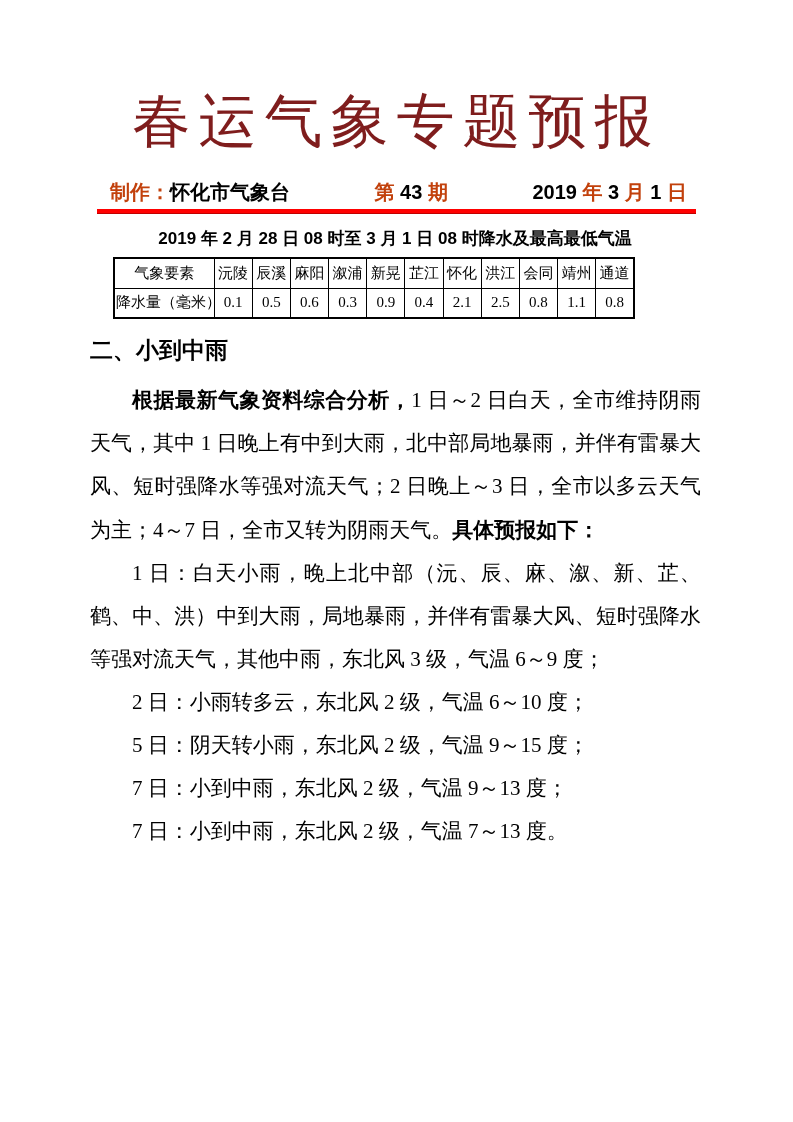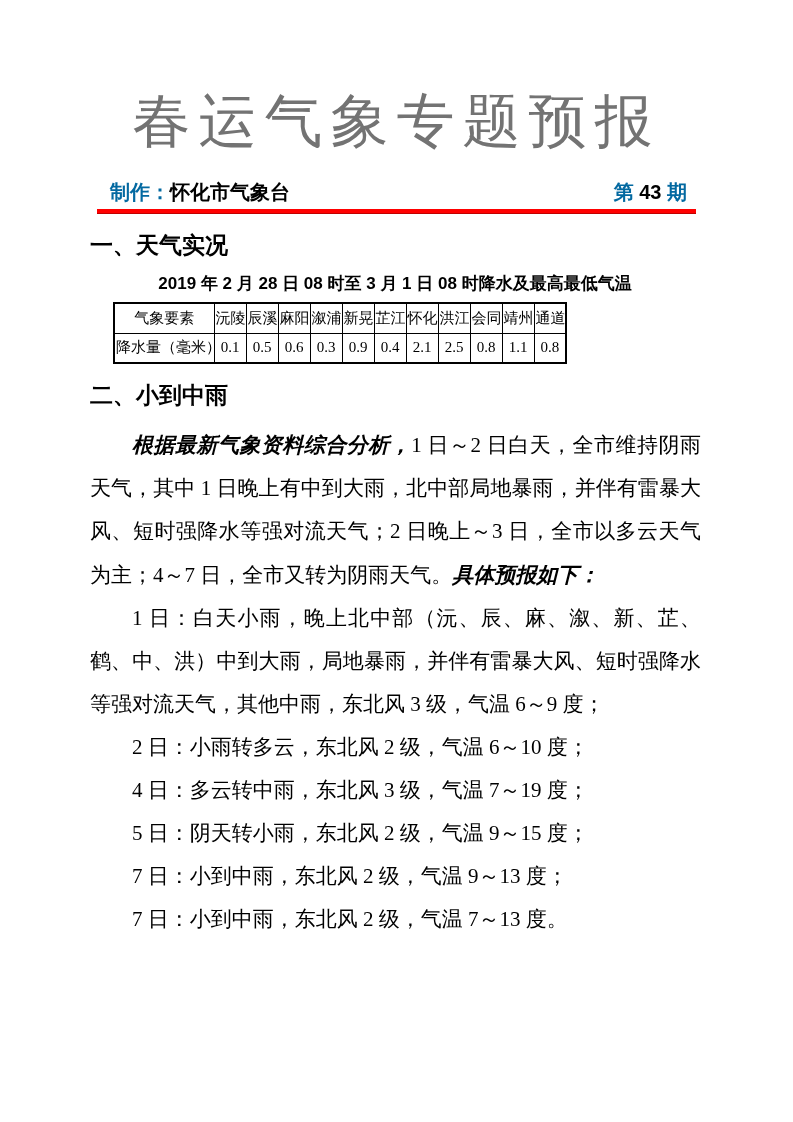--- a/index.html
+++ b/index.html
@@ -14,36 +14,36 @@
     color: #000000;
     overflow: hidden;
   }
   .doc-title {
     margin-top: 86px;
     text-align: center;
     font-family: "Liberation Serif", "DejaVu Serif", serif;
     font-size: 58px;
     line-height: 72px;
     letter-spacing: 8px;
-    color: #737373;
+    color: #7f1d1d;
     font-weight: normal;
     white-space: nowrap;
   }
   .header-info {
     display: flex;
     justify-content: space-between;
     align-items: baseline;
     margin: 22px 106px 0 110px;
     font-family: "Liberation Sans", "DejaVu Sans", sans-serif;
     font-weight: bold;
     font-size: 20px;
     line-height: 24px;
     white-space: nowrap;
   }
-  .red { color: #0369a1; }
+  .red { color: #c2410c; }
   .blk { color: #000000; text-align: center; }
   .header-rule {
     margin: 5px 97px 0 97px;
     border-top: 4px solid #ff0000;
     border-bottom: 1px solid #c00000;
     height: 2px;
   }
   .section-heading {
     margin: 17px 0 0 90px;
     font-family: "Liberation Sans", "DejaVu Sans", sans-serif;
@@ -55,21 +55,21 @@
     margin: 13px 93px 0 90px;
     text-align: center;
     font-family: "Liberation Sans", "DejaVu Sans", sans-serif;
     font-weight: bold;
     font-size: 17px;
     line-height: 24px;
     white-space: nowrap;
   }
   table.weather-table {
     margin: 6px 0 0 113px;
-    width: 454px;
+    width: 522px;
     border-collapse: collapse;
     border: 2px solid #000;
     table-layout: fixed;
     font-family: "Liberation Serif", "DejaVu Serif", serif;
     font-size: 15px;
   }
   table.weather-table col.label-col { width: 100px; }
   table.weather-table th,
   table.weather-table td {
     border: 1px solid #000;
@@ -86,42 +86,43 @@
   .body-text p {
     font-size: 21px;
     line-height: 43px;
     text-align: justify;
     text-indent: 2em;
     font-family: "Liberation Serif", "DejaVu Serif", serif;
   }
   .seg-bold {
     font-family: "Liberation Sans", "DejaVu Sans", sans-serif;
     font-weight: bold;
-    font-style: italic;
   }
 </style>
 </head>
 <body>
 
 <div class="page">
 
   <div class="doc-title">春运气象专题预报</div>
 
   <div class="header-info">
     <span>
       <span class="red">制作：</span><span class="blk">怀化市气象台</span>
     </span>
     <span>
       <span class="red">第</span><span class="blk"> 43 </span><span class="red">期</span>
     </span>
+    <span>
+      <span class="blk">2019 </span><span class="red">年</span><span class="blk"> 3 </span><span class="red">月</span><span class="blk"> 1 </span><span class="red">日</span>
+    </span>
   </div>
 
   <div class="header-rule"></div>
 
-  <div class="section-heading">一、天气实况</div>
 
   <div class="table-title">2019 年 2 月 28 日 08 时至 3 月 1 日 08 时降水及最高最低气温</div>
 
   <table class="weather-table">
     <colgroup>
       <col class="label-col">
     </colgroup>
     <thead>
       <tr id="table-head-row">
           <th>气象要素</th>
@@ -156,20 +157,19 @@
       </tbody>
   </table>
 
   <div class="section-heading">二、小到中雨</div>
 
   <div class="body-text">
     <p id="intro-paragraph"><span class="seg-bold">根据最新气象资料综合分析，</span><span>1 日～2 日白天，全市维持阴雨天气，其中 1 日晚上有中到大雨，北中部局地暴雨，并伴有雷暴大风、短时强降水等强对流天气；2 日晚上～3 日，全市以多云天气为主；4～7 日，全市又转为阴雨天气。</span><span class="seg-bold">具体预报如下：</span></p>
     <div id="day-list">
         <p>1 日：白天小雨，晚上北中部（沅、辰、麻、溆、新、芷、鹤、中、洪）中到大雨，局地暴雨，并伴有雷暴大风、短时强降水等强对流天气，其他中雨，东北风 3 级，气温 6～9 度；</p>
         <p>2 日：小雨转多云，东北风 2 级，气温 6～10 度；</p>
-        <p>4 日：多云转中雨，东北风 3 级，气温 7～19 度；</p>
         <p>5 日：阴天转小雨，东北风 2 级，气温 9～15 度；</p>
         <p>7 日：小到中雨，东北风 2 级，气温 9～13 度；</p>
         <p>7 日：小到中雨，东北风 2 级，气温 7～13 度。</p>
       </div>
   </div>
 
 </div>
 
 </body></html>

